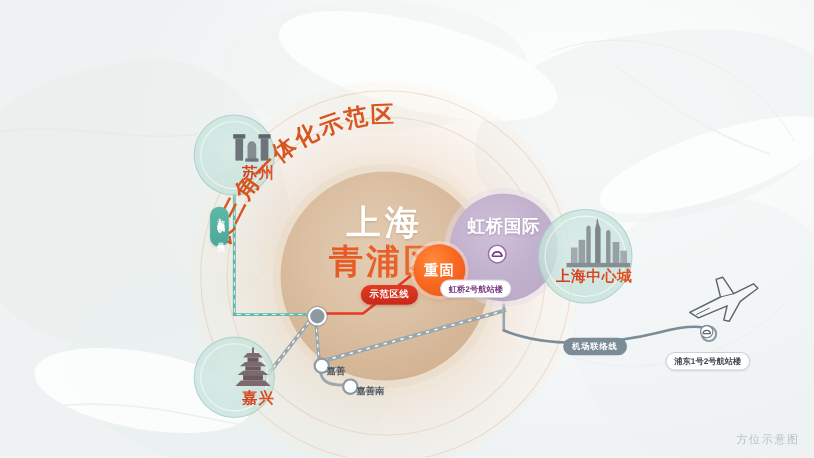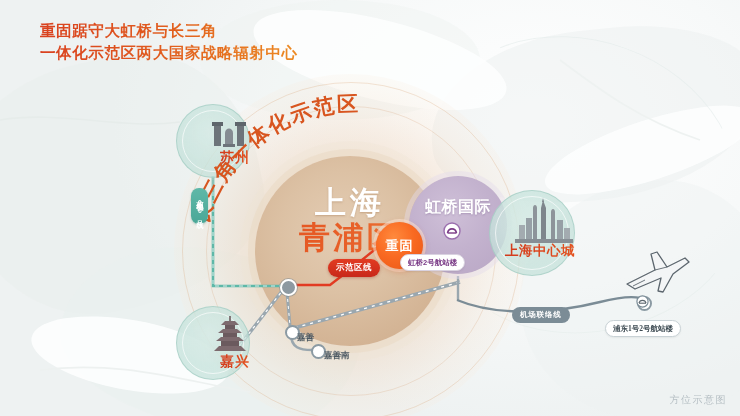--- a/index.html
+++ b/index.html
@@ -181,21 +181,21 @@
     box-shadow:0 1px 2px rgba(40,120,105,.3);
   }
   #airportLinkPill{
     position:absolute;left:512px;top:307px;z-index:31;
     background:#7b8c96;color:#fff;font-size:7.5px;font-weight:bold;letter-spacing:.8px;
     padding:3px 8px;border-radius:9px;white-space:nowrap;
   }
   .stationPill{
     position:absolute;z-index:31;background:#ffffff;border:1px solid #c9d2d6;
     border-radius:10px;padding:2.5px 7px;font-size:7.5px;color:#3d4a52;
-    font-weight:bold;white-space:nowrap;box-shadow:0 1px 2px rgba(0,0,0,.06);font-family:Liberation Serif, serif;
+    font-weight:bold;white-space:nowrap;box-shadow:0 1px 2px rgba(0,0,0,.06);
   }
   #pudongPill{left:605px;top:320px;}
 
   .stationName{position:absolute;z-index:31;font-size:8.5px;color:#4b5862;font-weight:bold;white-space:nowrap;}
   #jiashanName{left:297px;top:332px;}
   #jiashannanName{left:324px;top:350px;}
 
   .stationDot{
     position:absolute;z-index:30;width:11px;height:11px;border-radius:50%;
     background:#fff;border:2px solid #8b9aa3;
@@ -225,24 +225,20 @@
   <div class="landmass lm2"></div>
   <div class="landmass lm3"></div>
   <div class="landmass lm4"></div>
   <div class="landmass lm5"></div>
   <div class="water w1"></div>
   <div class="water w2"></div>
   <div class="water w3"></div>
   <div class="coastline c1"></div>
   <div class="coastline c2"></div>
 
-  <div id="headline">
-    <div>重固踞守大虹桥与长三角</div>
-    <div>一体化示范区两大国家战略辐射中心</div>
-  </div>
 
   <div id="halo"></div>
   <div id="haloRing"></div>
   <div id="haloRing2"></div>
 
   <svg id="arcText" viewBox="0 0 340 340">
     <defs>
       <path id="arcPath" d="M 22,196 A 152,152 0 0 1 300,110" fill="none"></path>
     </defs>
     <text>

